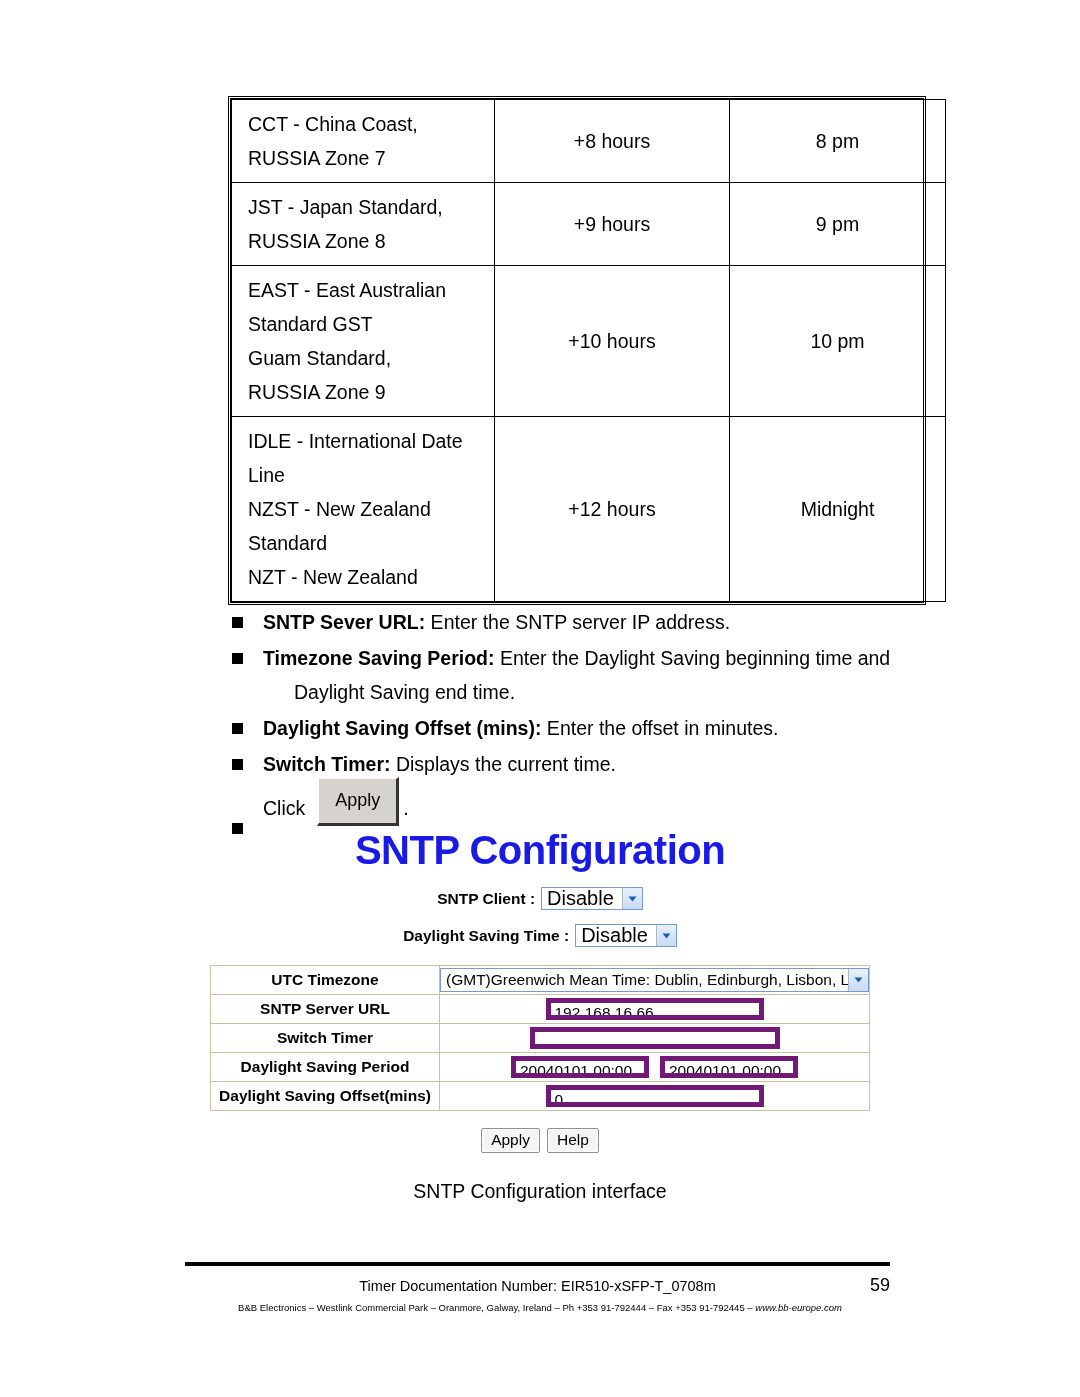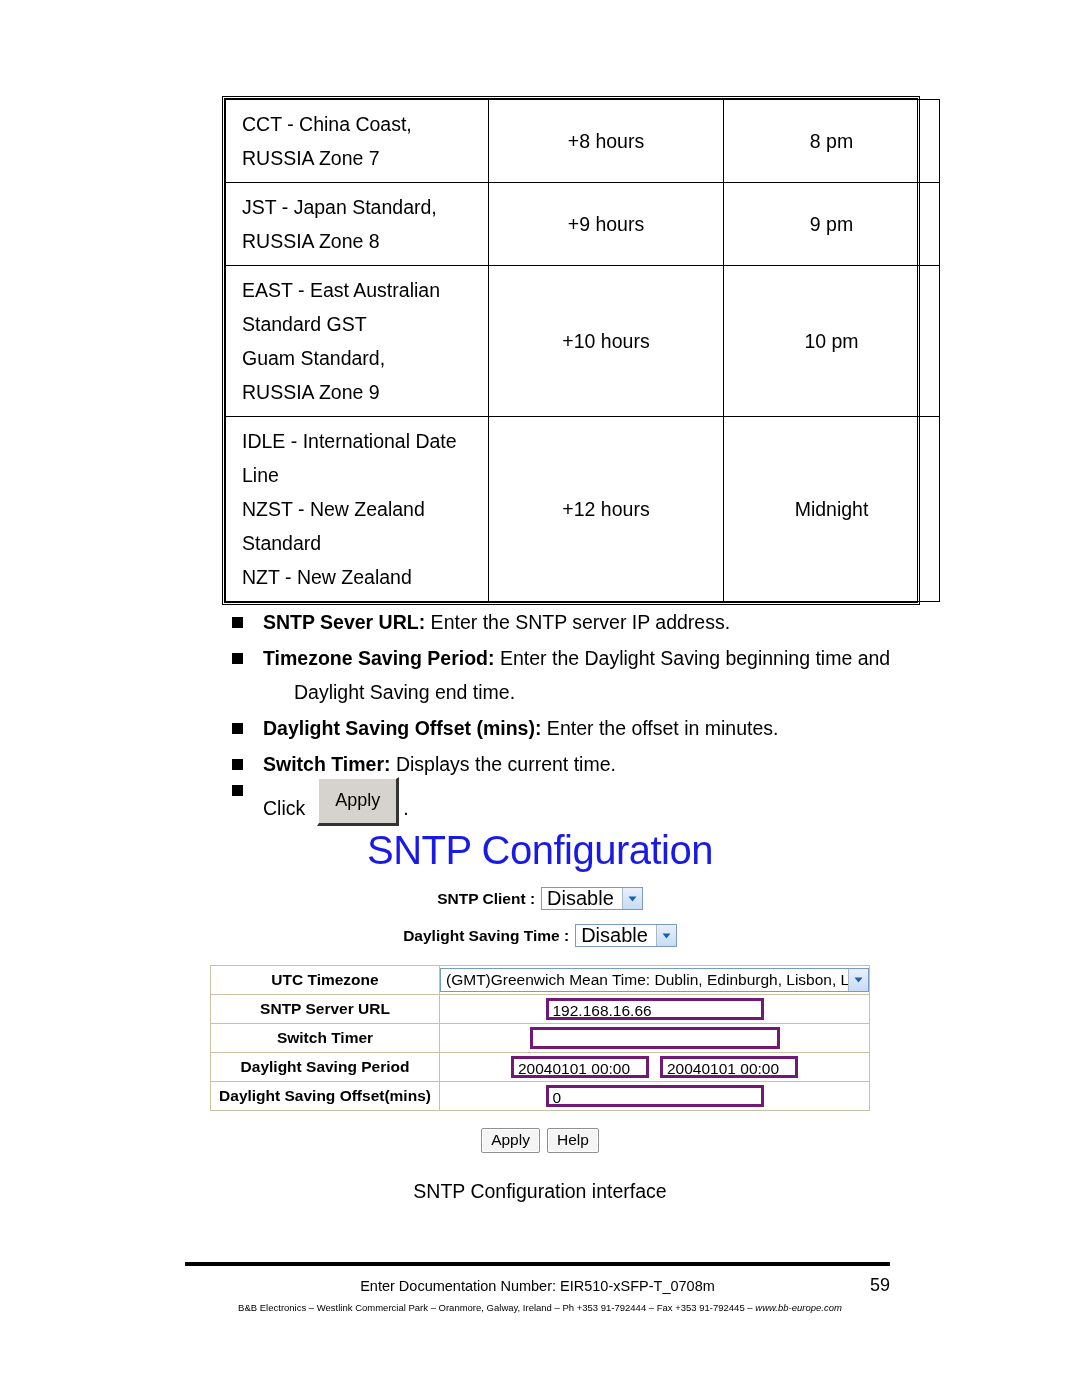--- a/index.html
+++ b/index.html
@@ -12,21 +12,21 @@
     height: 1397px;
     position: relative;
     font-family: "Liberation Sans", sans-serif;
     color: #000000;
     overflow: hidden;
   }
 
   
   .tz-wrap {
     position: absolute;
-    left: 222px;
+    left: 228px;
     top: 96px;
     width: 698px;
     border: 3px double #000;
     box-sizing: border-box;
   }
   table.tz {
     border-collapse: collapse;
     width: 100%;
     table-layout: fixed;
   }
@@ -61,21 +61,21 @@
     height: 11px;
     background: #000;
     flex: 0 0 auto;
     margin-top: 12px;
     margin-right: 20px;
   }
   .bullet-body { flex: 1 1 auto; }
   .bullet-body b { font-weight: bold; }
   .indent-line { padding-left: 31px; font-size: 19.5px; line-height: 34px; }
 
-  .click-row { align-items: flex-start; margin-top: 4px; }
+  .click-row { align-items: flex-end; margin-top: 4px; }
   .click-row .bullet-mark { margin-top: 0; }
   .apply-inline {
     display: inline-block;
     vertical-align: middle;
     background: #d6d3ce;
     border-top: 2px solid #ffffff;
     border-left: 2px solid #ffffff;
     border-right: 3px solid #333333;
     border-bottom: 3px solid #333333;
     font-size: 18px;
@@ -89,21 +89,21 @@
   
   .webui {
     position: absolute;
     left: 0;
     top: 820px;
     width: 1080px;
   }
   .webui-title {
     text-align: center;
     color: #1a1ae6;
-    font-weight: normal;
+    font-weight: bold;
     font-size: 40px;
     letter-spacing: -0.5px;
     margin: 0;
     padding-top: 8px;
   }
   .field-line {
     display: flex;
     align-items: center;
     justify-content: center;
     margin-top: 14px;
@@ -162,21 +162,21 @@
     text-align: center;
     font-weight: bold;
     font-size: 15.5px;
     white-space: nowrap;
   }
   table.cfg td.val { padding-left: 0; }
   .val-inner { display: flex; align-items: center; height: 28px; }
   .val-center { justify-content: center; }
 
   .txtbox {
-    border: 3px solid #701a75;
+    border: 5px solid #701a75;
     background: #ffffff;
     height: 22px;
     line-height: 20px;
     font-size: 15.5px;
     padding: 0 4px;
     box-sizing: border-box;
     overflow: hidden;
     white-space: nowrap;
   }
   .txt-url { width: 218px; }
@@ -445,19 +445,19 @@
     <button class="web-btn">Help</button>
   </div>
 
   <div class="caption">SNTP Configuration interface</div>
 
 </div>
 
 <div class="footer-rule"></div>
 
 <div class="footer-main">
-  <div class="footer-doc">Enter Documentation Number: EIR510-xSFP-T_0708m</div>
+  <div class="footer-doc">Timer Documentation Number: EIR510-xSFP-T_0708m</div>
   <div class="footer-page">59</div>
 </div>
 
 <div class="footer-fine">
   <div><span>B&amp;B Electronics – Westlink Commercial Park – Oranmore, Galway, Ireland – Ph +353 91-792444 – Fax +353 91-792445 – </span><i>www.bb-europe.com</i></div>
 </div>
 
 </body></html>

